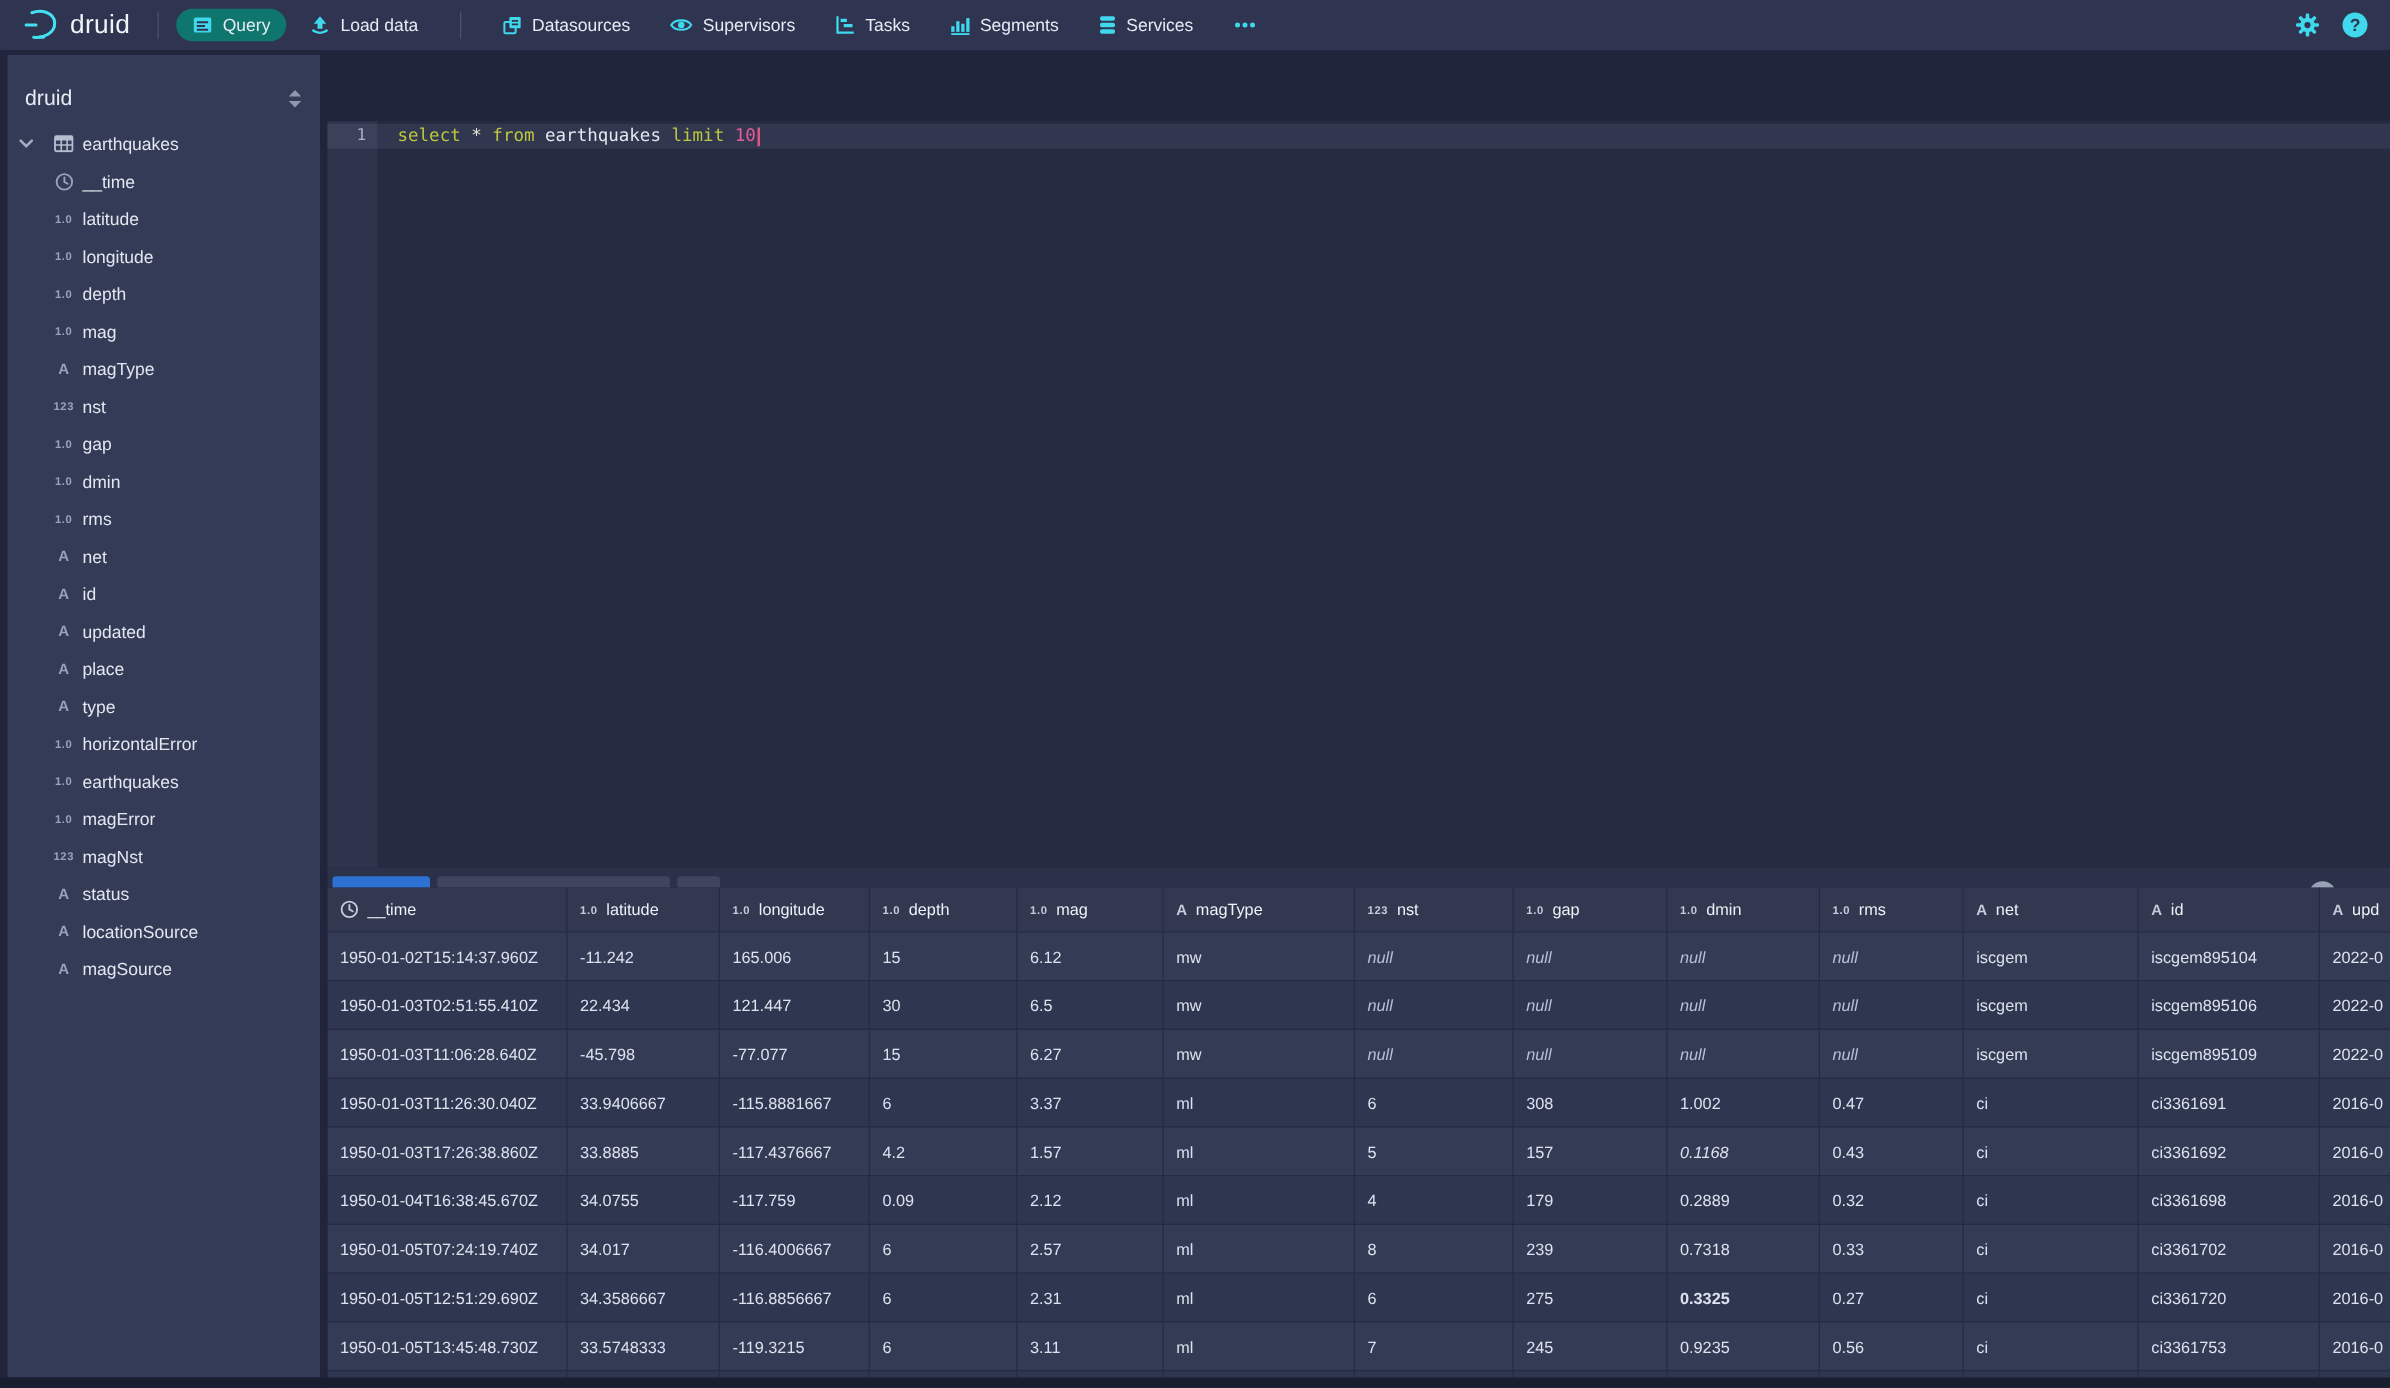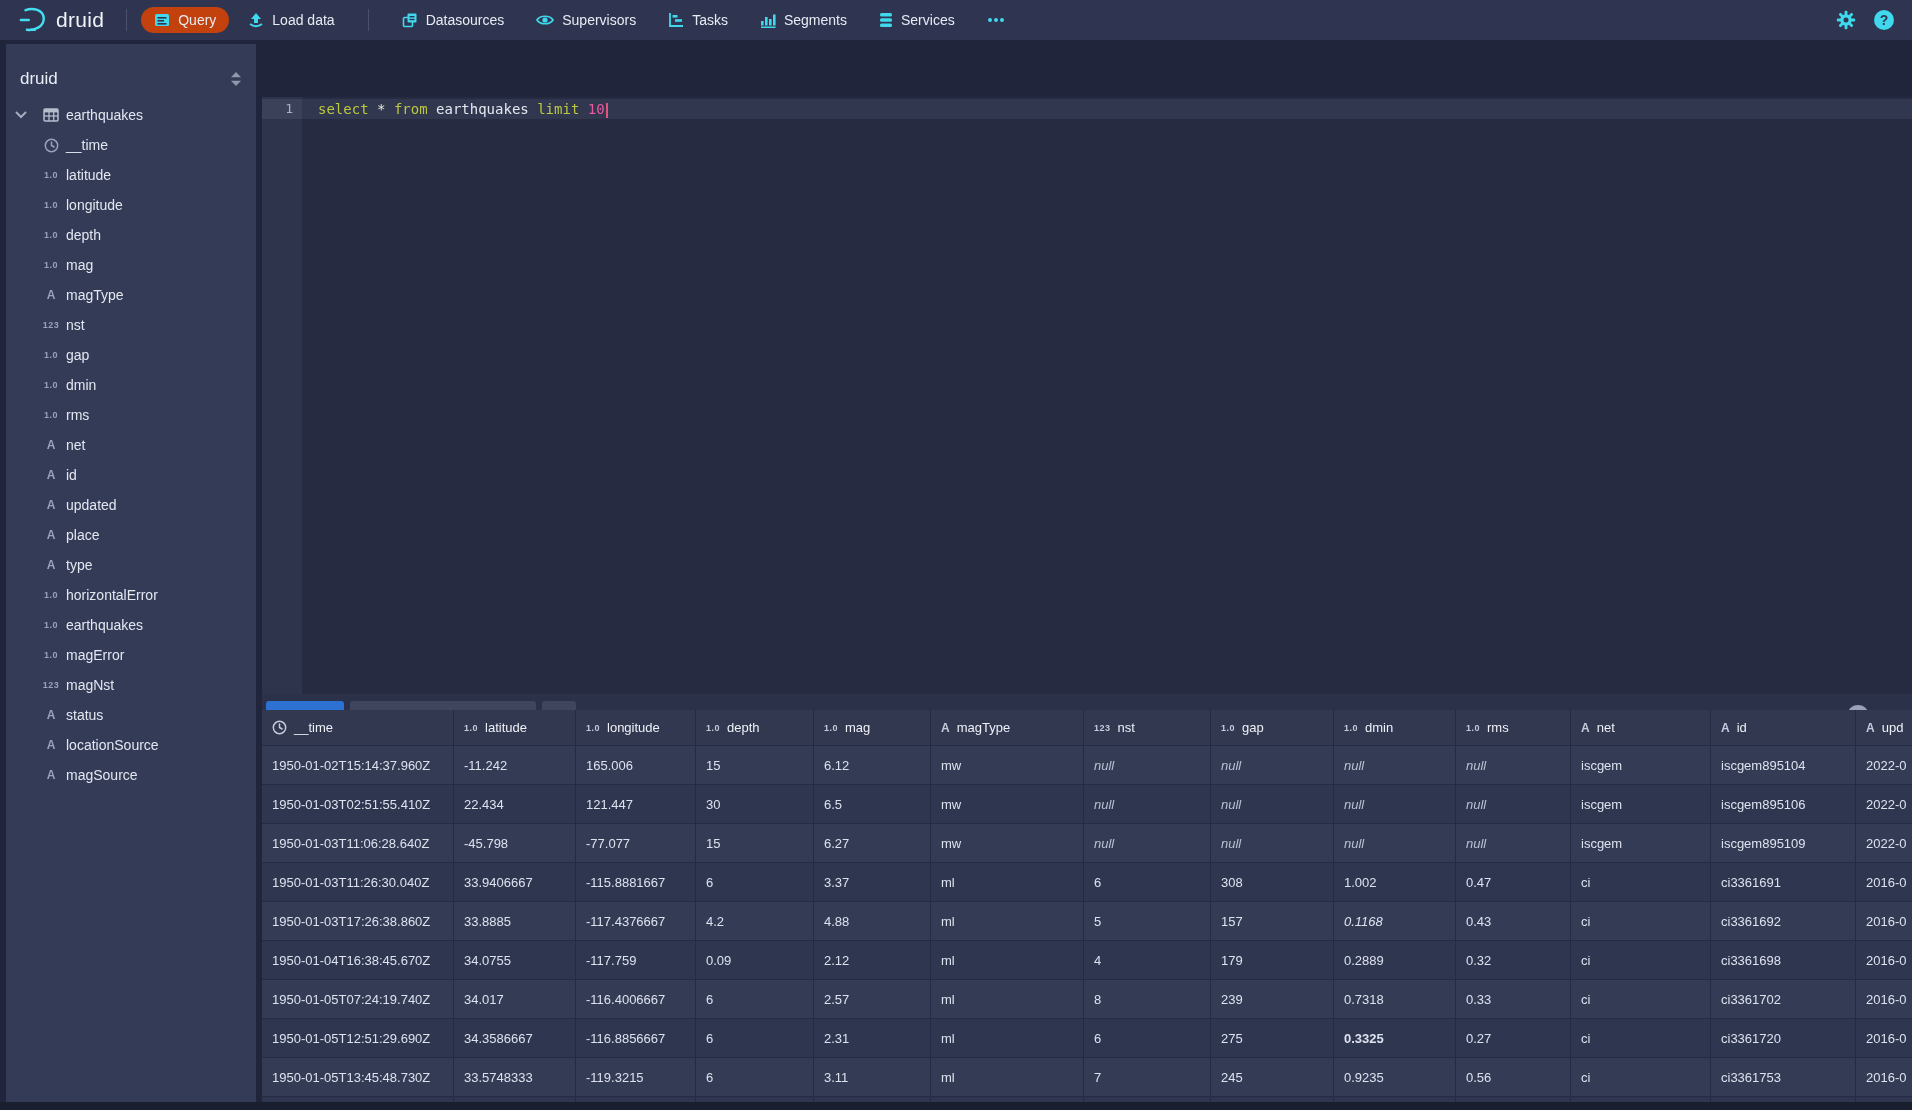--- a/index.html
+++ b/index.html
@@ -7,21 +7,21 @@
     font-family:"Liberation Sans", sans-serif; }
 
   
   .navbar { position:absolute; left:0; top:0; width:1912px; height:40px;
     background:#2f3550; display:flex; align-items:center; padding:0 10px; }
   .logo { display:flex; align-items:center; gap:8px; padding:0 8px; cursor:pointer; }
   .logo-text { color:#f0f3f8; font-size:21px; font-weight:500; letter-spacing:.3px; }
   .nav-divider { width:1px; height:22px; background:#4a5169; margin:0 14px; }
   .nav-item { display:flex; align-items:center; gap:8px; color:#e7ebf3; font-size:14px;
     padding:5px 13px; border-radius:16px; cursor:pointer; white-space:nowrap; }
-  .nav-item.active { background:#c2410c; }
+  .nav-item.active { background:#0f766e; }
   .nav-item .ic { display:flex; align-items:center; }
   .nav-spacer { flex:1; }
   .nav-right { display:flex; align-items:center; gap:18px; padding-right:8px; }
   .help-circle { width:20px; height:20px; border-radius:50%; background:#3fd8ec;
     color:#2f3550; font-weight:bold; font-size:14px; display:flex; align-items:center;
     justify-content:center; cursor:pointer; }
 
   
   .sidebar { position:absolute; left:6px; top:44px; width:250px; height:1058px;
     background:#343b57; overflow:hidden; }
@@ -562,21 +562,21 @@
           <div class="td" style="width: 115px;">0.47</div>
           <div class="td" style="width: 140px;">ci</div>
           <div class="td" style="width: 145px;">ci3361691</div>
           <div class="td" style="width: 220px;">2016-0</div>
         </div>
         <div class="tr odd">
           <div class="td" style="width: 192px;">1950-01-03T17:26:38.860Z</div>
           <div class="td" style="width: 122px;">33.8885</div>
           <div class="td" style="width: 120px;">-117.4376667</div>
           <div class="td" style="width: 118px;">4.2</div>
-          <div class="td" style="width: 117px;">4.88</div>
+          <div class="td" style="width: 117px;">1.57</div>
           <div class="td" style="width: 153px;">ml</div>
           <div class="td" style="width: 127px;">5</div>
           <div class="td" style="width: 123px;">157</div>
           <div class="td" style="width: 122px; font-style: italic;">0.1168</div>
           <div class="td" style="width: 115px;">0.43</div>
           <div class="td" style="width: 140px;">ci</div>
           <div class="td" style="width: 145px;">ci3361692</div>
           <div class="td" style="width: 220px;">2016-0</div>
         </div>
         <div class="tr even">

